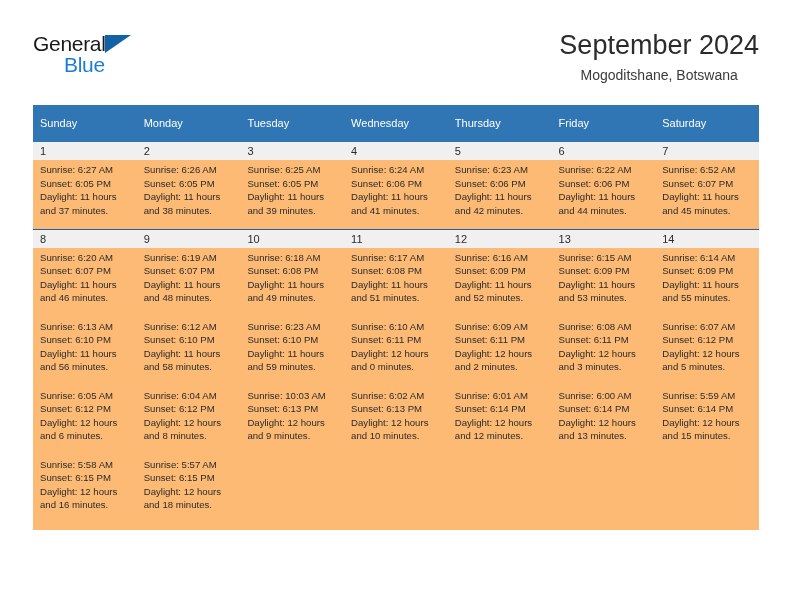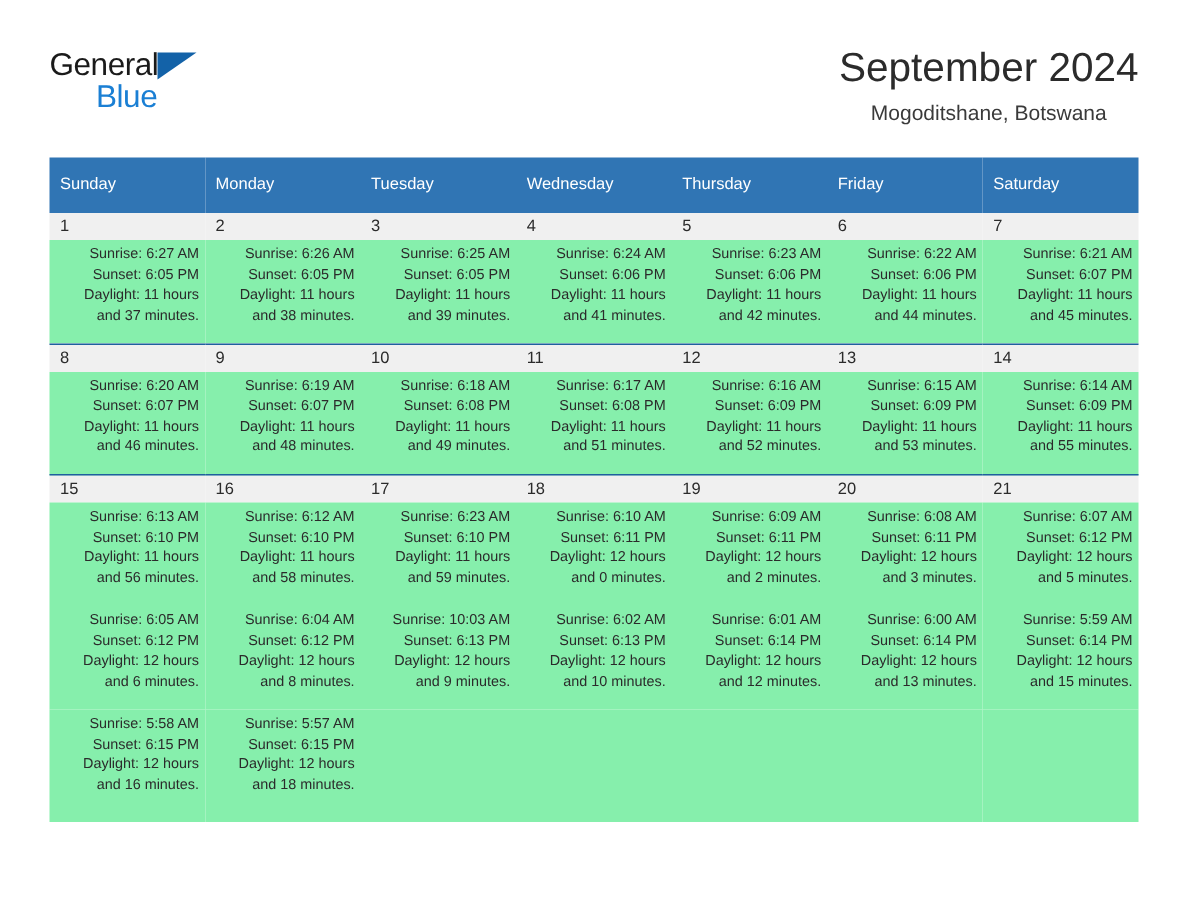--- a/index.html
+++ b/index.html
@@ -110,24 +110,24 @@
     text-align: left;
     padding: 4px 0 3px 7px;
     height: 18px;
     line-height: 11px;
     border-top: 1.3px solid #1f5f9e;
   }
   .num-row.first td { border-top: none; }
 
   
   .info-row td {
-    background: #86efac;
+    background: #fdba74;
     font-size: 9.6px;
     color: #2b2b2b;
-    text-align: right;
+    text-align: left;
     vertical-align: top;
     padding: 3px 4px 8px 7px;
     height: 69px;
     line-height: 13.6px;
   }
   .info-row.last td { height: 75px; }
   .info-line { display: block; white-space: nowrap; }
 </style>
 </head>
 <body>
@@ -212,21 +212,21 @@
           <span class="info-line">Daylight: 11 hours</span>
           <span class="info-line">and 42 minutes.</span>
         </td>
         <td>
           <span class="info-line">Sunrise: 6:22 AM</span>
           <span class="info-line">Sunset: 6:06 PM</span>
           <span class="info-line">Daylight: 11 hours</span>
           <span class="info-line">and 44 minutes.</span>
         </td>
         <td>
-          <span class="info-line">Sunrise: 6:21 AM</span>
+          <span class="info-line">Sunrise: 6:52 AM</span>
           <span class="info-line">Sunset: 6:07 PM</span>
           <span class="info-line">Daylight: 11 hours</span>
           <span class="info-line">and 45 minutes.</span>
         </td>
       </tr>
 
       <tr class="num-row">
         <td>8</td>
         <td>9</td>
         <td>10</td>
@@ -273,29 +273,20 @@
           <span class="info-line">and 53 minutes.</span>
         </td>
         <td>
           <span class="info-line">Sunrise: 6:14 AM</span>
           <span class="info-line">Sunset: 6:09 PM</span>
           <span class="info-line">Daylight: 11 hours</span>
           <span class="info-line">and 55 minutes.</span>
         </td>
       </tr>
 
-      <tr class="num-row">
-        <td>15</td>
-        <td>16</td>
-        <td>17</td>
-        <td>18</td>
-        <td>19</td>
-        <td>20</td>
-        <td>21</td>
-      </tr>
       <tr class="info-row">
         <td>
           <span class="info-line">Sunrise: 6:13 AM</span>
           <span class="info-line">Sunset: 6:10 PM</span>
           <span class="info-line">Daylight: 11 hours</span>
           <span class="info-line">and 56 minutes.</span>
         </td>
         <td>
           <span class="info-line">Sunrise: 6:12 AM</span>
           <span class="info-line">Sunset: 6:10 PM</span>

